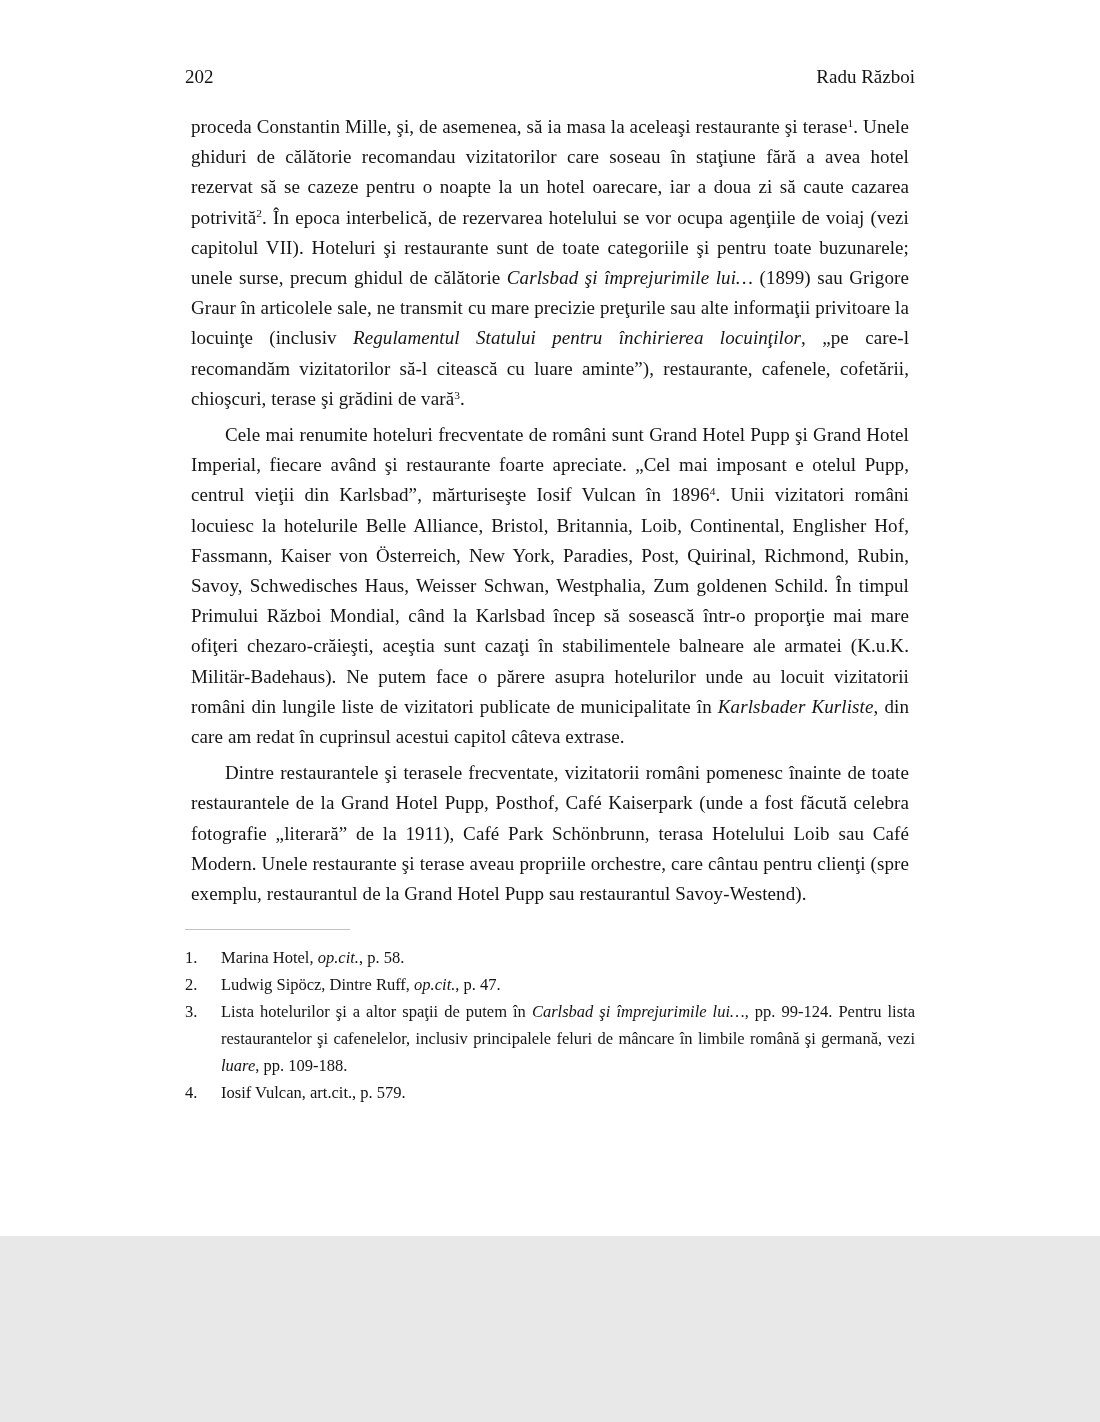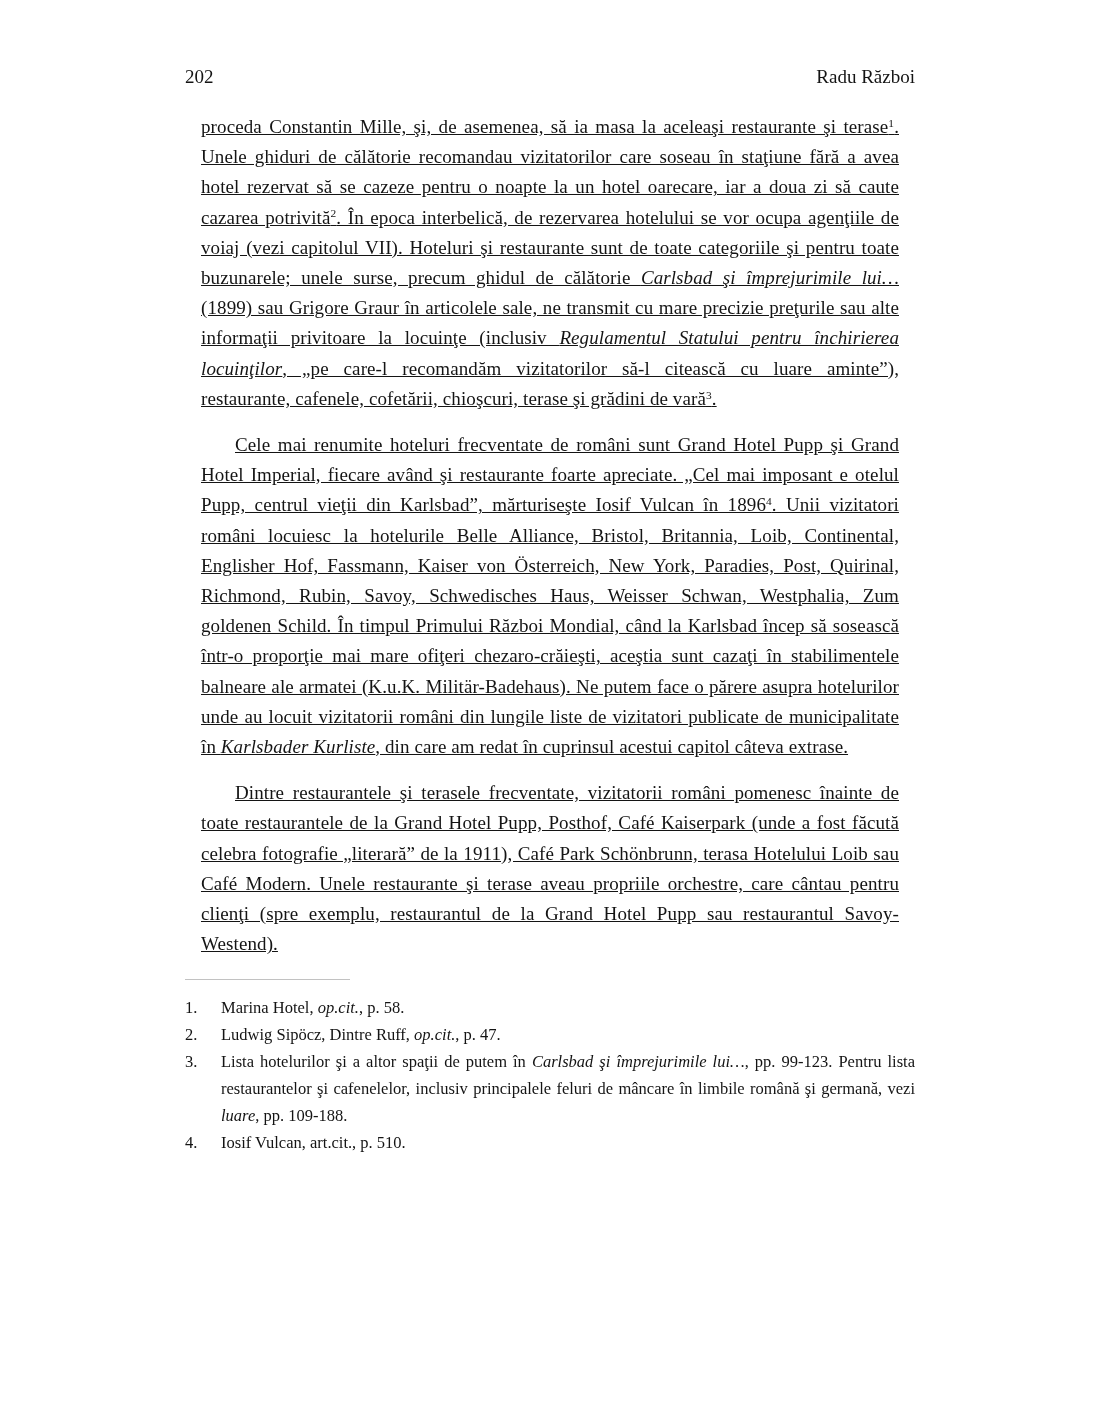--- a/index.html
+++ b/index.html
@@ -3,42 +3,42 @@
 <meta charset="utf-8">
 <style>
   html, body { margin: 0; padding: 0; }
   body {
     background: #e8e8e8;
     font-family: "Liberation Serif", serif;
   }
   .page {
     position: relative;
     width: 1100px;
-    height: 1422px;
+    height: 1236px;
     margin: 0 auto;
     background: #ffffff;
     color: #141414;
     box-sizing: border-box;
     padding: 66px 185px 40px 185px;
     overflow: hidden;
   }
   .header {
     display: flex;
     justify-content: space-between;
     align-items: baseline;
     font-size: 19px;
     margin-bottom: 24px;
   }
   .body-text {
     font-size: 19px;
     line-height: 30.2px;
     text-align: justify;
     letter-spacing: 0.1px;
   }
-  .para { margin: 16px; text-decoration: underline; }
+  .para { margin: 6px; }
   .para.indent { text-indent: 34px; }
   .para.flow-cont { text-align-last: justify; }
   .it { font-style: italic; }
   sup.fnref {
     font-size: 0.6em;
     line-height: 0;
     vertical-align: baseline;
     position: relative;
     top: -0.55em;
   }
@@ -83,20 +83,20 @@
       <div class="footnote">
         <span class="fn-num">1.</span>
         <span class="fn-text"><span>Marina Hotel, </span><span class="it">op.cit.</span><span>, p. 58.</span></span>
       </div>
       <div class="footnote">
         <span class="fn-num">2.</span>
         <span class="fn-text"><span>Ludwig Sipöcz, Dintre Ruff, </span><span class="it">op.cit.</span><span>, p. 47.</span></span>
       </div>
       <div class="footnote">
         <span class="fn-num">3.</span>
-        <span class="fn-text"><span>Lista hotelurilor şi a altor spaţii de putem în </span><span class="it">Carlsbad şi împrejurimile lui…</span><span>, pp. 99-123. Pentru lista restaurantelor şi cafenelelor, inclusiv principalele feluri de mâncare în limbile română şi germană, vezi </span><span class="it">luare</span><span>, pp. 109-188.</span></span>
+        <span class="fn-text"><span>Lista hotelurilor şi a altor spaţii de putem în </span><span class="it">Carlsbad şi împrejurimile lui…</span><span>, pp. 99-124. Pentru lista restaurantelor şi cafenelelor, inclusiv principalele feluri de mâncare în limbile română şi germană, vezi </span><span class="it">luare</span><span>, pp. 109-188.</span></span>
       </div>
       <div class="footnote">
         <span class="fn-num">4.</span>
-        <span class="fn-text"><span>Iosif Vulcan, art.cit., p. 510.</span></span>
+        <span class="fn-text"><span>Iosif Vulcan, art.cit., p. 579.</span></span>
       </div>
     </div>
 </div>
 
 </body></html>

